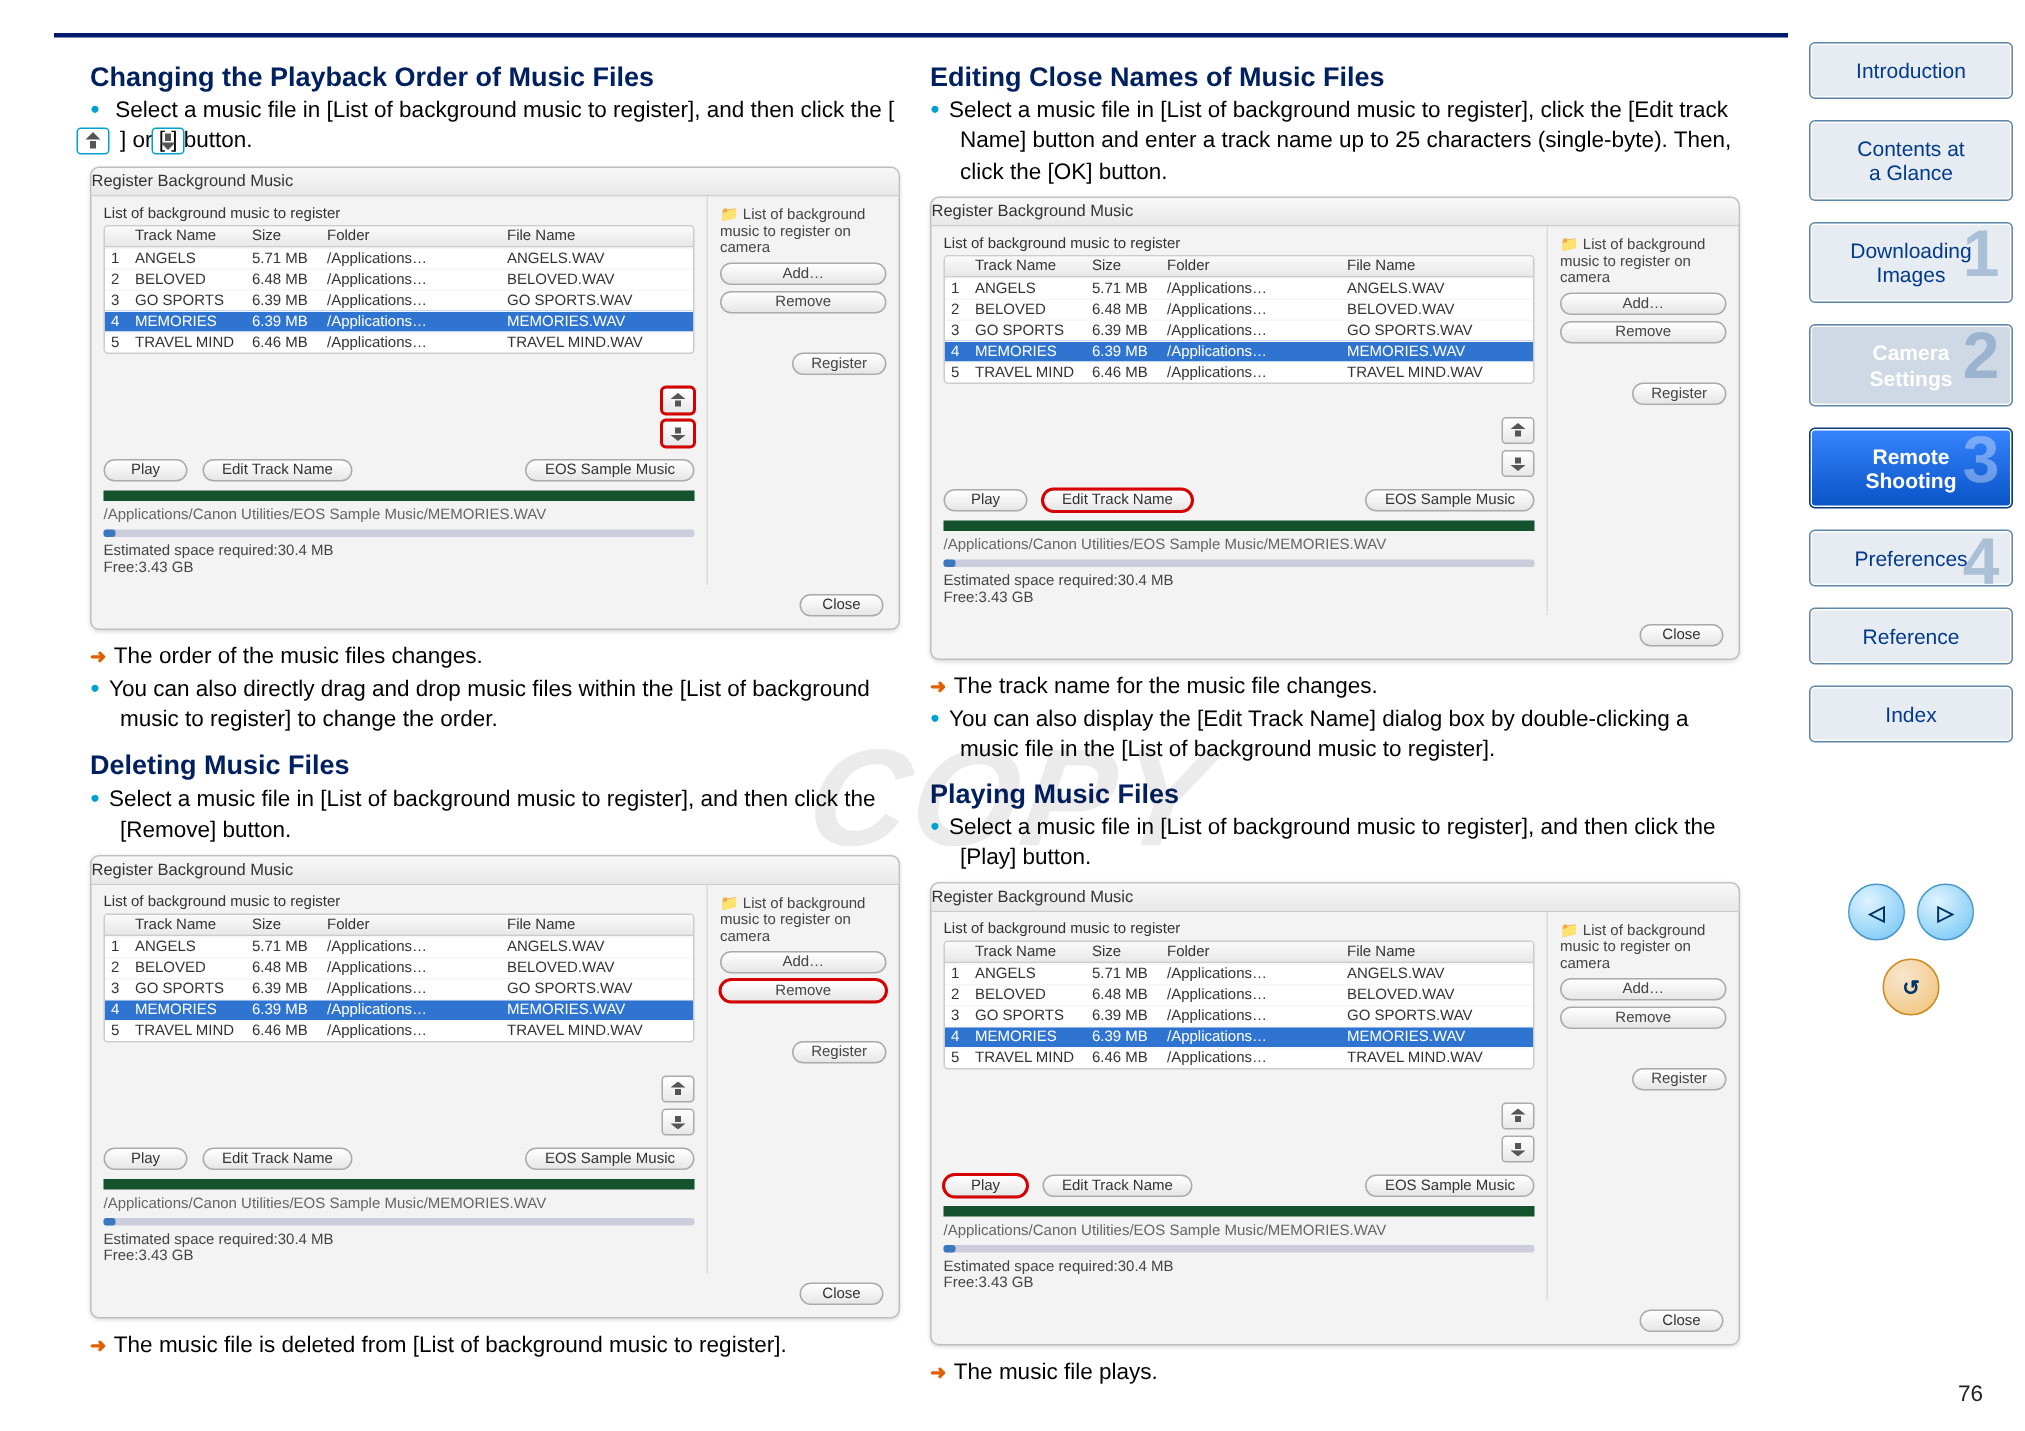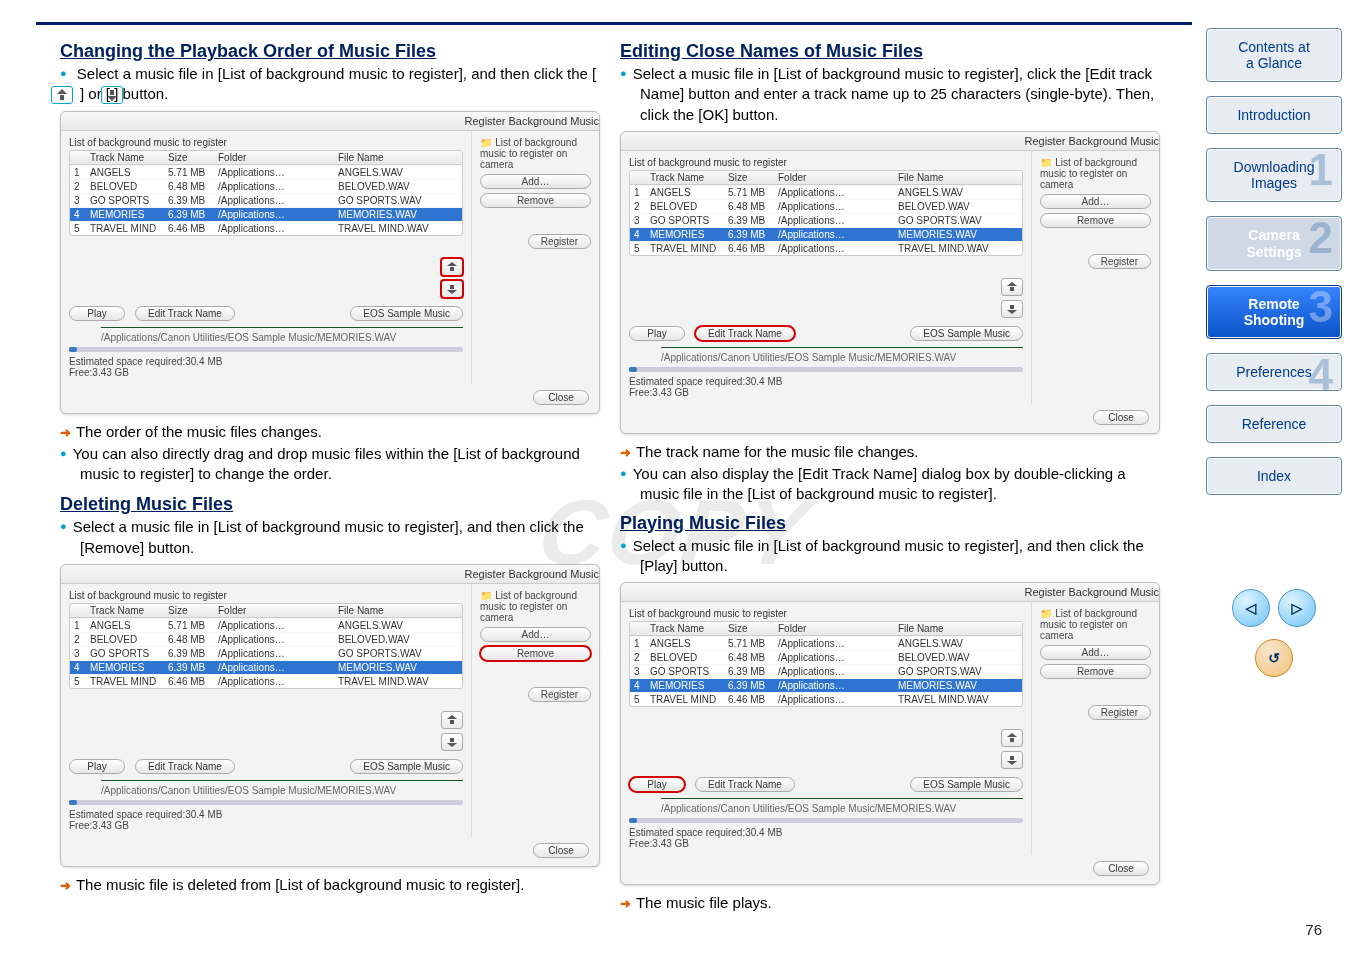--- a/index.html
+++ b/index.html
@@ -24,21 +24,20 @@
     gap: 20px;
     padding: 12px 36px 0 60px;
     width: 1170px;
   }
   .col { width: 585px; }
   .h-sub {
     font-weight: bold;
     color: #002060;
     font-size: 18px;
     margin: 4px 0 2px 0;
-    text-decoration: underline;
   }
   .bullet-blue::before {
     content: "●"; color: #00a0d2; font-size: 11px; margin-right: 6px; position: relative; top:-2px;
   }
   .bullet-arrow::before {
     content: "➜"; color: #e06000; font-size: 13px; margin-right: 5px; font-weight: bold;
   }
   .bullet-blue, .bullet-arrow { line-height: 1.35; margin: 2px 0; }
   .indent { text-indent: -20px; padding-left: 20px; }
   .inline-icon {
@@ -57,21 +56,21 @@
     width: 540px;
     border: 1px solid #bfbfbf;
     border-radius: 6px;
     background: #f3f3f3;
     box-shadow: 0 1px 3px rgba(0,0,0,.15);
     margin: 6px 0 8px 0;
     font-size: 11px;
     color: #333;
   }
   .dtitle {
-    text-align: right;
+    text-align: left;
     font-size: 11px;
     padding: 3px 0;
     background: linear-gradient(#f8f8f8,#e8e8e8);
     border-bottom: 1px solid #ccc;
     border-radius: 6px 6px 0 0;
   }
   .dbody { display: flex; }
   .dleft { flex: 0 0 388px; padding: 6px 8px; border-right: 1px solid #ddd; }
   .dright { flex: 1; padding: 6px 8px; font-size: 10px; color: #444; }
   .listlabel { font-size: 10px; margin-bottom: 2px; }
@@ -91,21 +90,21 @@
     border-radius: 10px;
     font-size: 10px;
     padding: 1px 12px;
     min-width: 56px;
     text-align: center;
   }
   .sidebtns { display:flex; flex-direction:column; gap:5px; align-items:flex-end; margin-top:26px; }
   .udcol { display:flex; flex-direction:column; gap:4px; align-items:flex-end; margin-top:22px;}
   .ud-btn { width:22px; height:18px; border:1px solid #aaa; border-radius:3px; background:linear-gradient(#fff,#e8e8e8); display:flex; align-items:center; justify-content:center;}
   .brow { display:flex; gap:10px; margin-top:8px; }
-  .pathline { font-size:10px; color:#666; margin-top:6px; padding-top:4px; border-top:1px solid #14532d;margin-left:32px;}
+  .pathline { font-size:10px; color:#666; margin-top:6px; padding-top:4px; border-top:7px solid #14532d;}
   .greybar { height:5px; background:#ccd; border-radius:2px; margin-top:4px; position:relative;}
   .greybar::before{content:""; position:absolute; left:0; top:0; height:5px; width:2%; background:#3b78c0; border-radius:2px;}
   .est { text-align:left; font-size:10px; color:#444; margin-top:4px;}
   .closebar { display:flex; justify-content:flex-end; padding:6px 10px 8px; }
   .copy-wm {
     position:absolute;
     left: 540px; top: 480px;
     font-size: 92px;
     font-weight: bold;
     color: rgba(0,0,0,0.08);
@@ -574,25 +573,25 @@
       <div class="closebar">
           <div class="mac-btn">Close</div>
         </div>
     </div>
 
     <div class="bullet-arrow">The music file plays.</div>
   </div>
 </div>
 
 <div class="sidebar">
+  <div class="navbtn">Introduction</div>
   <div class="navbtn double">
     <span>Contents at</span>
     <span>a Glance</span>
   </div>
-  <div class="navbtn">Introduction</div>
   <div class="navbtn double">
     <span class="bignum">1</span>
     <span>Downloading</span>
     <span>Images</span>
   </div>
   <div class="navbtn double" style="background:#cfd9e6">
     <span class="bignum">2</span>
     <span style="color:#fff;font-weight:bold">Camera</span>
     <span style="color:#fff;font-weight:bold">Settings</span>
   </div>

